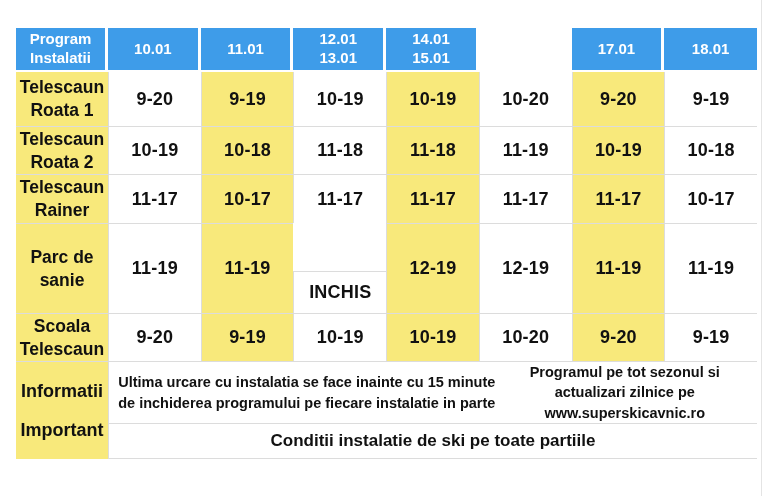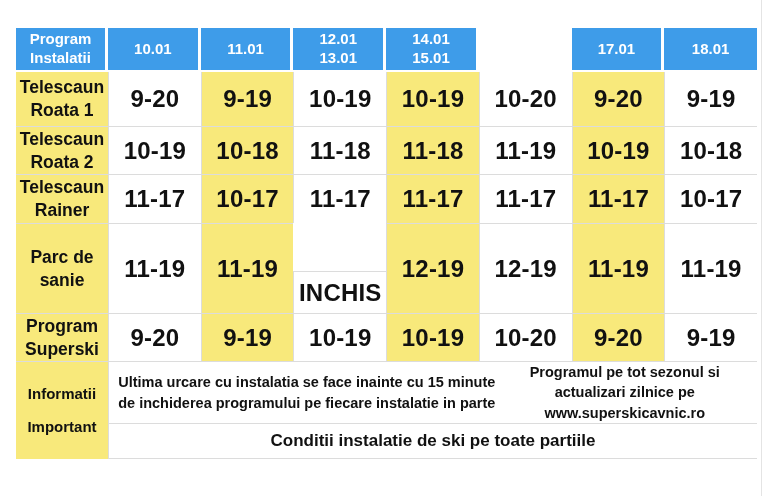--- a/index.html
+++ b/index.html
@@ -55,31 +55,31 @@
   .corner { grid-area: 1 / 1; }
   .label {
     background: #F8E97B;
     font-weight: bold;
     font-size: 17.5px;
     line-height: 1.3;
     padding: 0 3px;
   }
   .val {
     font-weight: bold;
-    font-size: 24px;
+    font-size: 18px;
     border-left: 1px solid #dcdcdc;
     letter-spacing: 0.2px;
   }
   .yellow { background: #F8E97B; }
   .bt { border-top: 1px solid #dcdcdc; }
   .footer-label {
     grid-area: 7 / 1 / 9 / 2;
     background: #F8E97B;
     font-weight: bold;
-    font-size: 15px;
+    font-size: 18px;
     line-height: 2.15;
     border-top: 1px solid #dcdcdc;
   }
   .info-cell {
     grid-area: 7 / 2 / 8 / 9;
     border-left: 1px solid #dcdcdc;
     border-top: 1px solid #dcdcdc;
     font-weight: bold;
     font-size: 14.5px;
     line-height: 1.42;
@@ -143,21 +143,21 @@
       <div class="cell val yellow bt" style="grid-area: 4 / 7;">11-17</div>
       <div class="cell val bt" style="grid-area: 4 / 8;">10-17</div>
       <div class="cell label bt" style="grid-area: 5 / 1;">Parc de sanie</div>
       <div class="cell val bt" style="grid-area: 5 / 2;">11-19</div>
       <div class="cell val yellow bt" style="grid-area: 5 / 3;">11-19</div>
       <div class="cell val bt" style="grid-area: 5 / 4; margin-top: 48px;">INCHIS</div>
       <div class="cell val yellow bt" style="grid-area: 5 / 5;">12-19</div>
       <div class="cell val bt" style="grid-area: 5 / 6;">12-19</div>
       <div class="cell val yellow bt" style="grid-area: 5 / 7;">11-19</div>
       <div class="cell val bt" style="grid-area: 5 / 8;">11-19</div>
-      <div class="cell label bt" style="grid-area: 6 / 1;">Program Superski</div>
+      <div class="cell label bt" style="grid-area: 6 / 1;">Scoala Telescaun</div>
       <div class="cell val bt" style="grid-area: 6 / 2;">9-20</div>
       <div class="cell val yellow bt" style="grid-area: 6 / 3;">9-19</div>
       <div class="cell val bt" style="grid-area: 6 / 4;">10-19</div>
       <div class="cell val yellow bt" style="grid-area: 6 / 5;">10-19</div>
       <div class="cell val bt" style="grid-area: 6 / 6;">10-20</div>
       <div class="cell val yellow bt" style="grid-area: 6 / 7;">9-20</div>
       <div class="cell val bt" style="grid-area: 6 / 8;">9-19</div>
     </div>
   <div class="edge-line"></div>
 </div>

